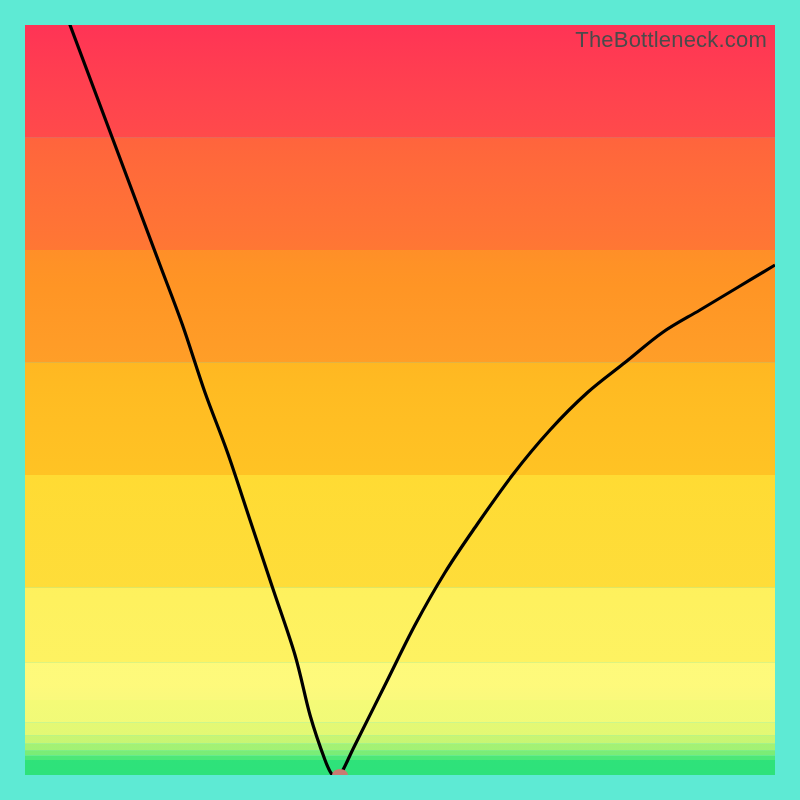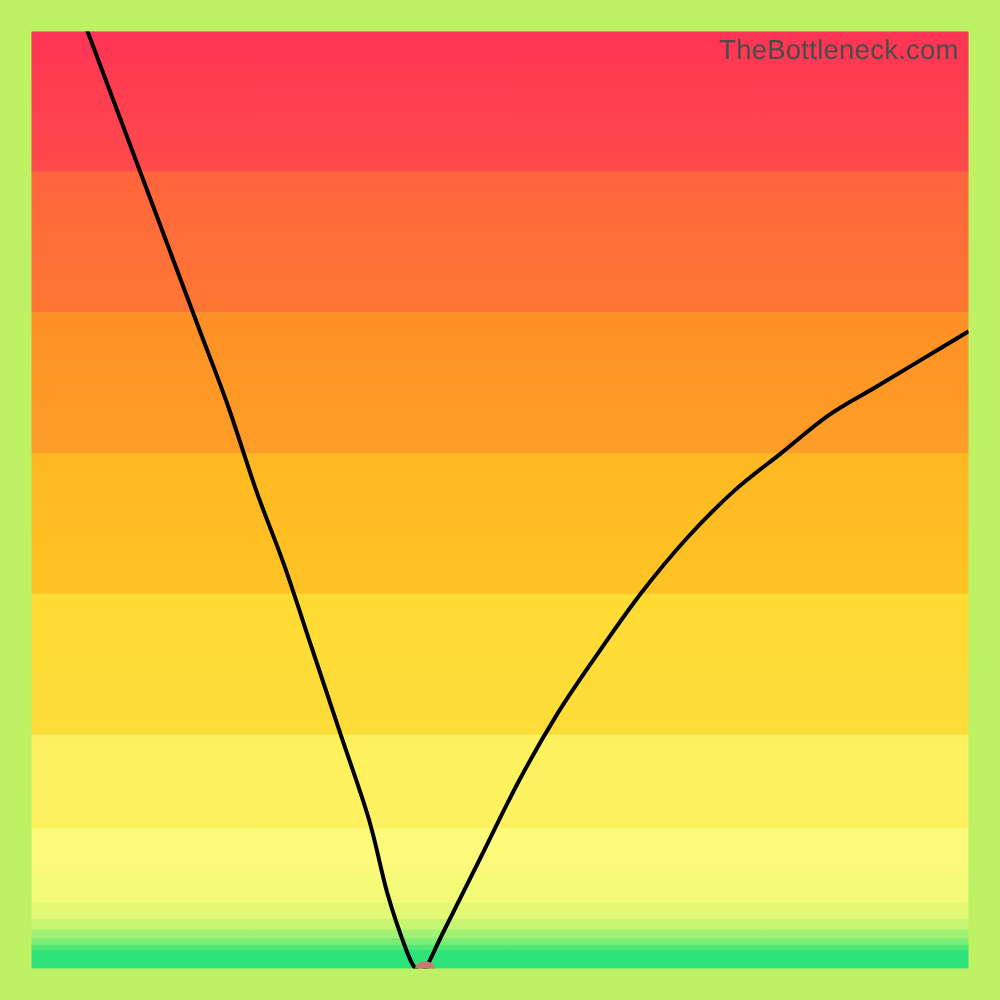--- a/index.html
+++ b/index.html
@@ -10,21 +10,21 @@
     background: #000;
     overflow: hidden;
     font-family: Arial, Helvetica, sans-serif;
   }
   .frame {
     position: absolute;
     left: 0;
     top: 0;
     width: 800px;
     height: 800px;
-    background: #bef264;
+    background: #5eead4;
   }
   .plot {
     position: absolute;
     left: 25px;
     top: 25px;
     width: 750px;
     height: 750px;
     overflow: hidden;
   }
   .gradient-bg {

